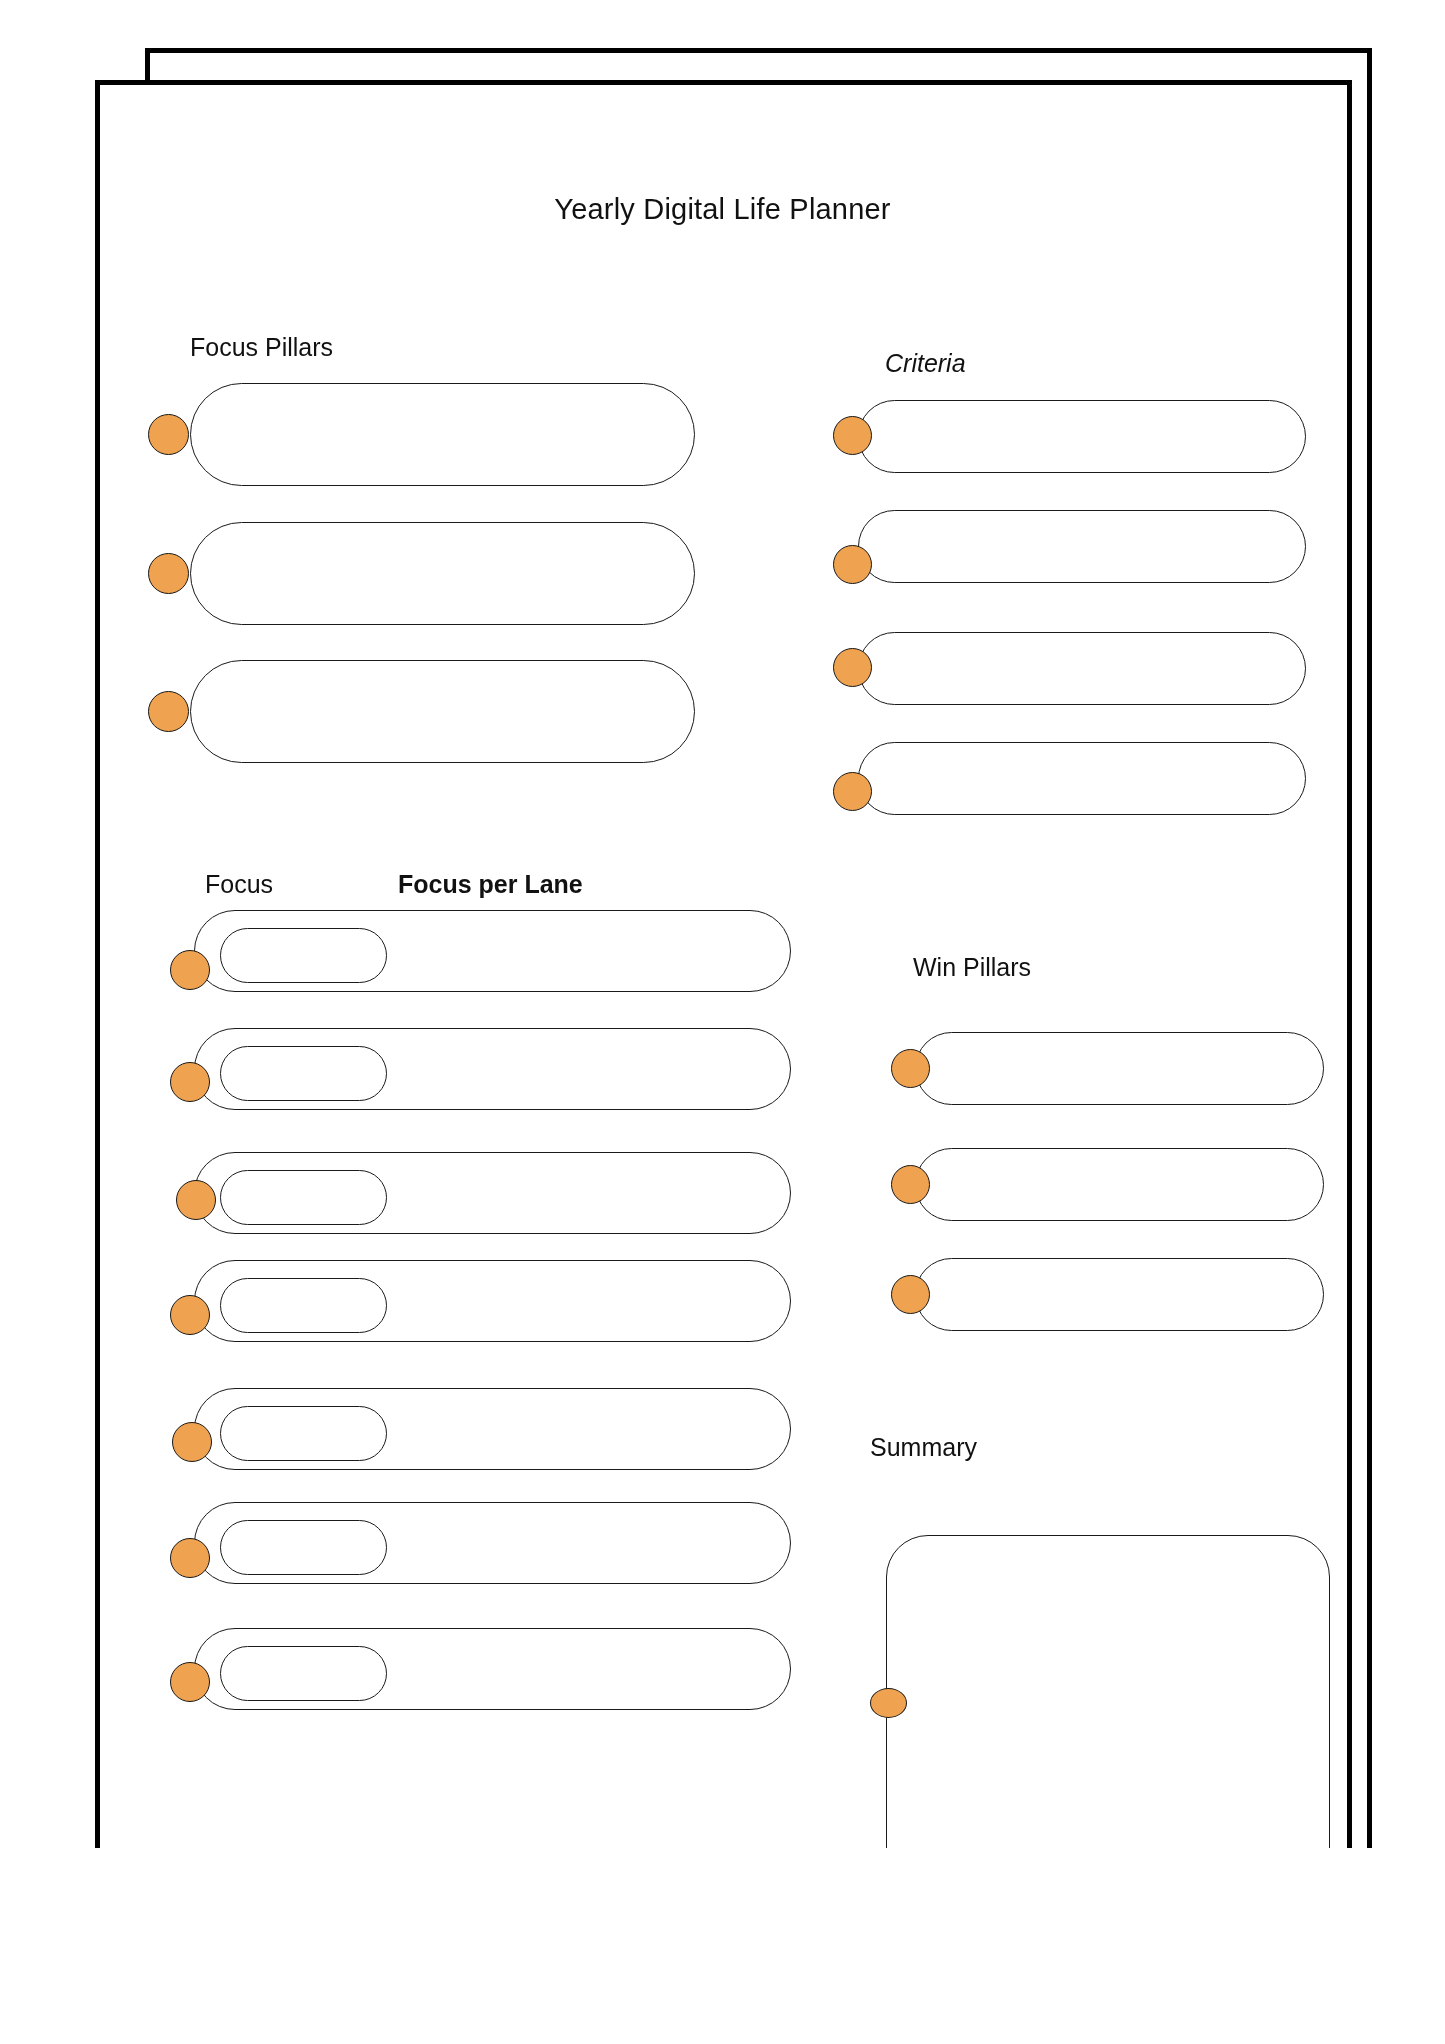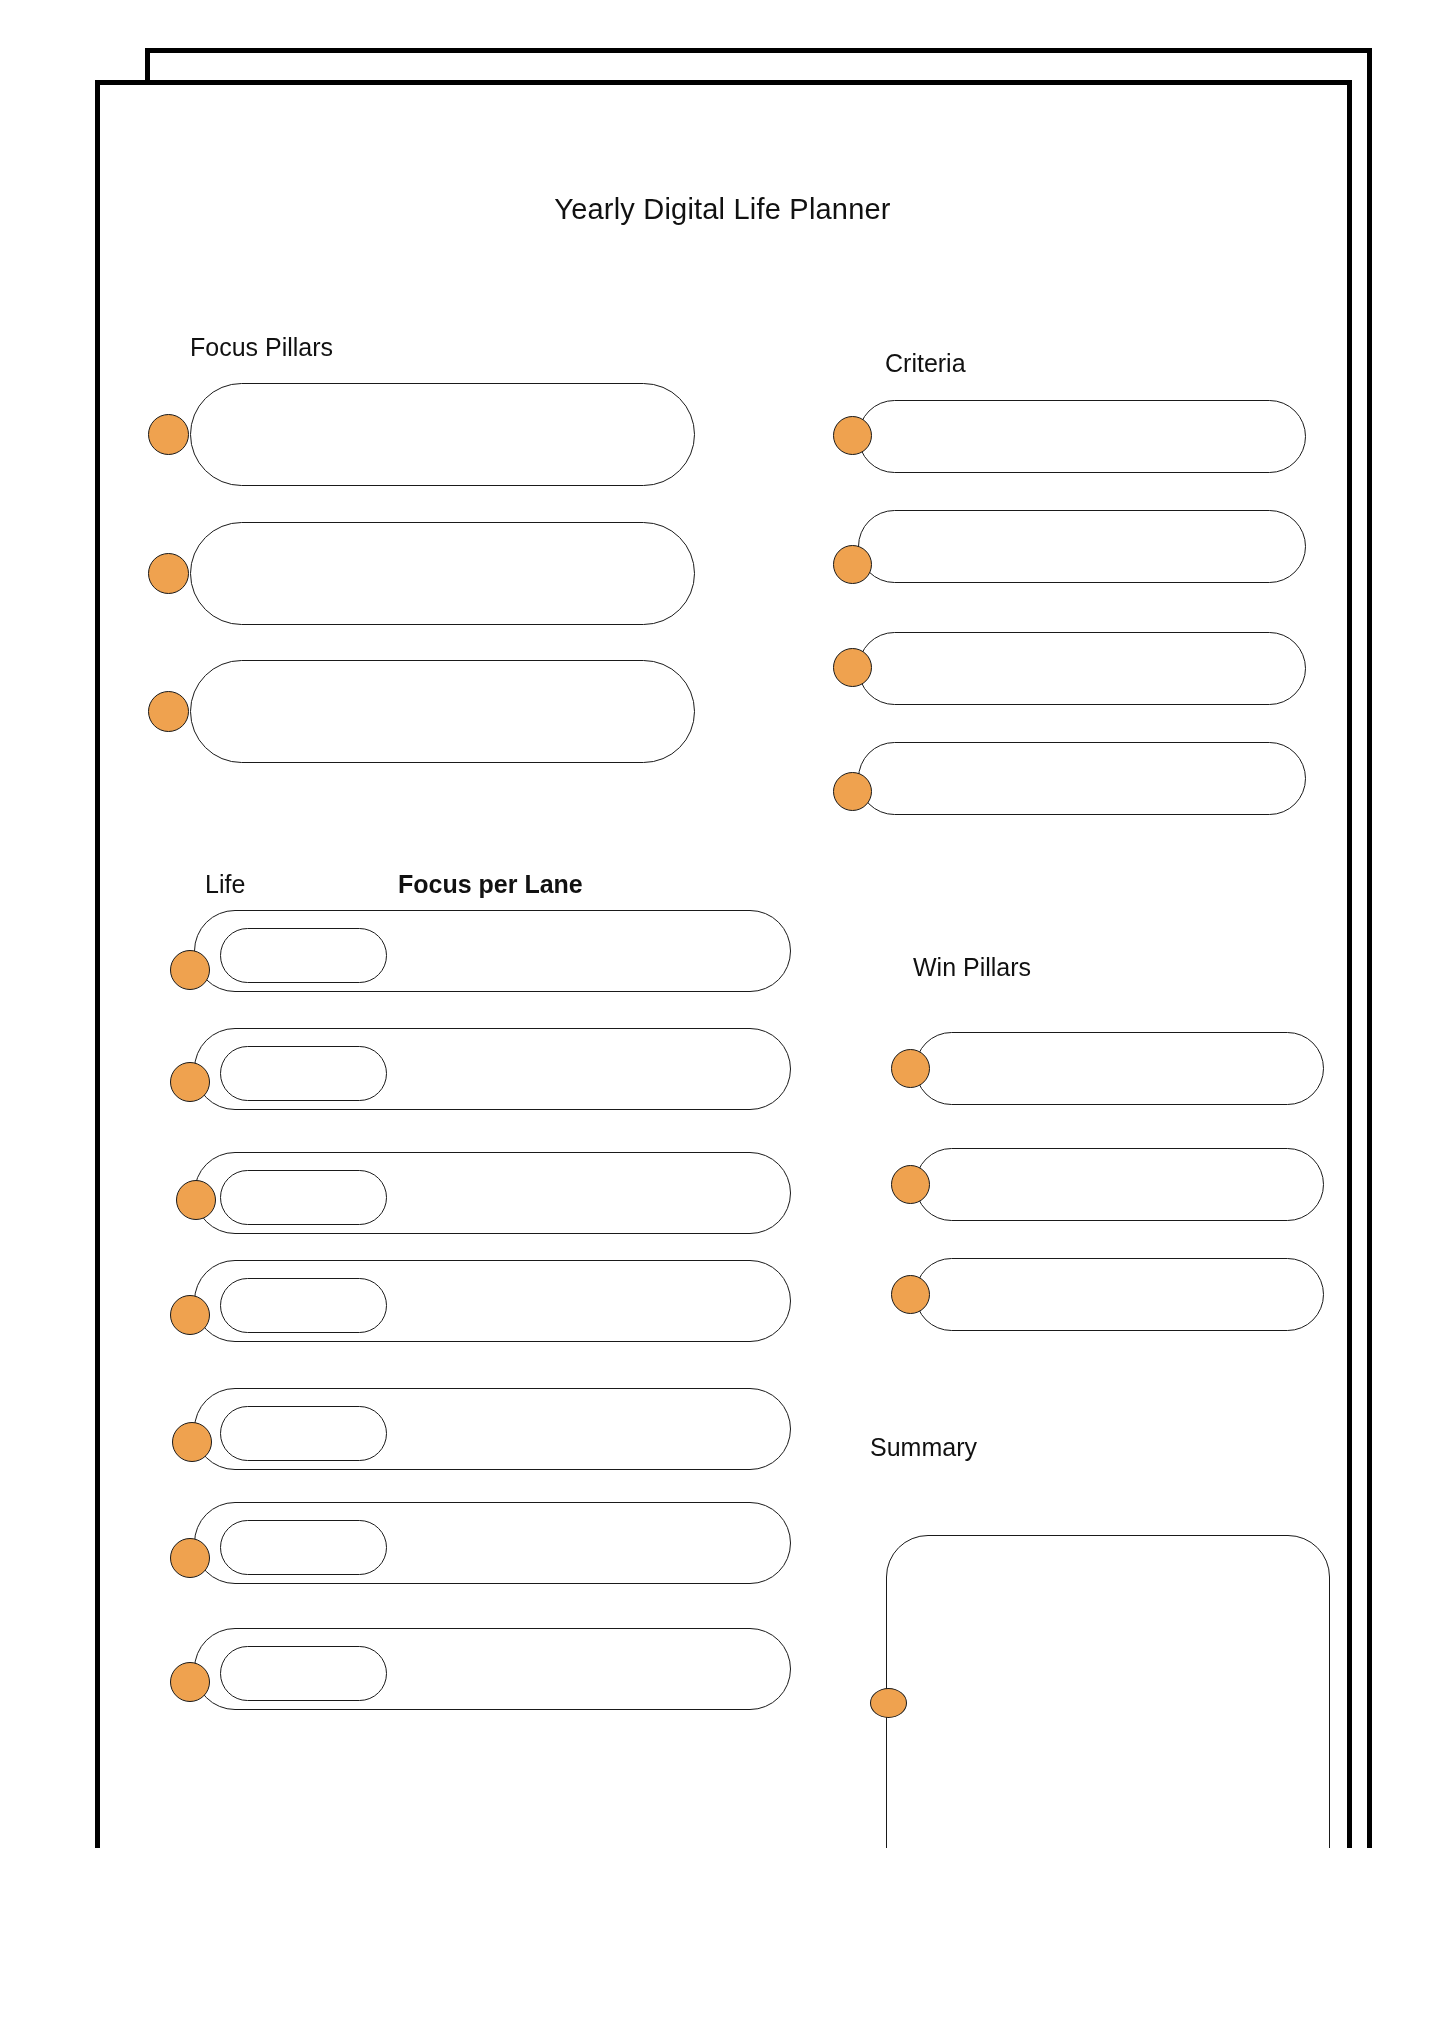--- a/index.html
+++ b/index.html
@@ -47,35 +47,35 @@
 
     <div class="pill" style="left:190px;top:383px;width:505px;height:103px;border-radius:52px;"></div>
     <div class="dot" style="left:148px;top:414px;width:41px;height:41px;"></div>
 
     <div class="pill" style="left:190px;top:522px;width:505px;height:103px;border-radius:52px;"></div>
     <div class="dot" style="left:148px;top:553px;width:41px;height:41px;"></div>
 
     <div class="pill" style="left:190px;top:660px;width:505px;height:103px;border-radius:52px;"></div>
     <div class="dot" style="left:148px;top:691px;width:41px;height:41px;"></div>
 
-    <div class="section-label" style="left:885px;top:349px;">Criteria</div>
+    <div class="section-label" style="left:885px;top:349px;font-style:italic;">Criteria</div>
 
     <div class="pill" style="left:858px;top:400px;width:448px;height:73px;border-radius:38px;"></div>
     <div class="dot" style="left:833px;top:416px;width:39px;height:39px;"></div>
 
     <div class="pill" style="left:858px;top:510px;width:448px;height:73px;border-radius:38px;"></div>
     <div class="dot" style="left:833px;top:545px;width:39px;height:39px;"></div>
 
     <div class="pill" style="left:858px;top:632px;width:448px;height:73px;border-radius:38px;"></div>
     <div class="dot" style="left:833px;top:648px;width:39px;height:39px;"></div>
 
     <div class="pill" style="left:858px;top:742px;width:448px;height:73px;border-radius:38px;"></div>
     <div class="dot" style="left:833px;top:772px;width:39px;height:39px;"></div>
 
-    <div class="section-label" style="left:205px;top:870px;">Life</div>
+    <div class="section-label" style="left:205px;top:870px;">Focus</div>
     <div class="section-label" style="left:398px;top:870px;font-weight:bold;">Focus per Lane</div>
 
     <div class="pill" style="left:194px;top:910px;width:597px;height:82px;border-radius:42px;"></div>
     <div class="pill-inner" style="left:220px;top:928px;width:167px;height:55px;border-radius:28px;"></div>
     <div class="dot" style="left:170px;top:950px;width:40px;height:40px;"></div>
 
     <div class="pill" style="left:194px;top:1028px;width:597px;height:82px;border-radius:42px;"></div>
     <div class="pill-inner" style="left:220px;top:1046px;width:167px;height:55px;border-radius:28px;"></div>
     <div class="dot" style="left:170px;top:1062px;width:40px;height:40px;"></div>
 

